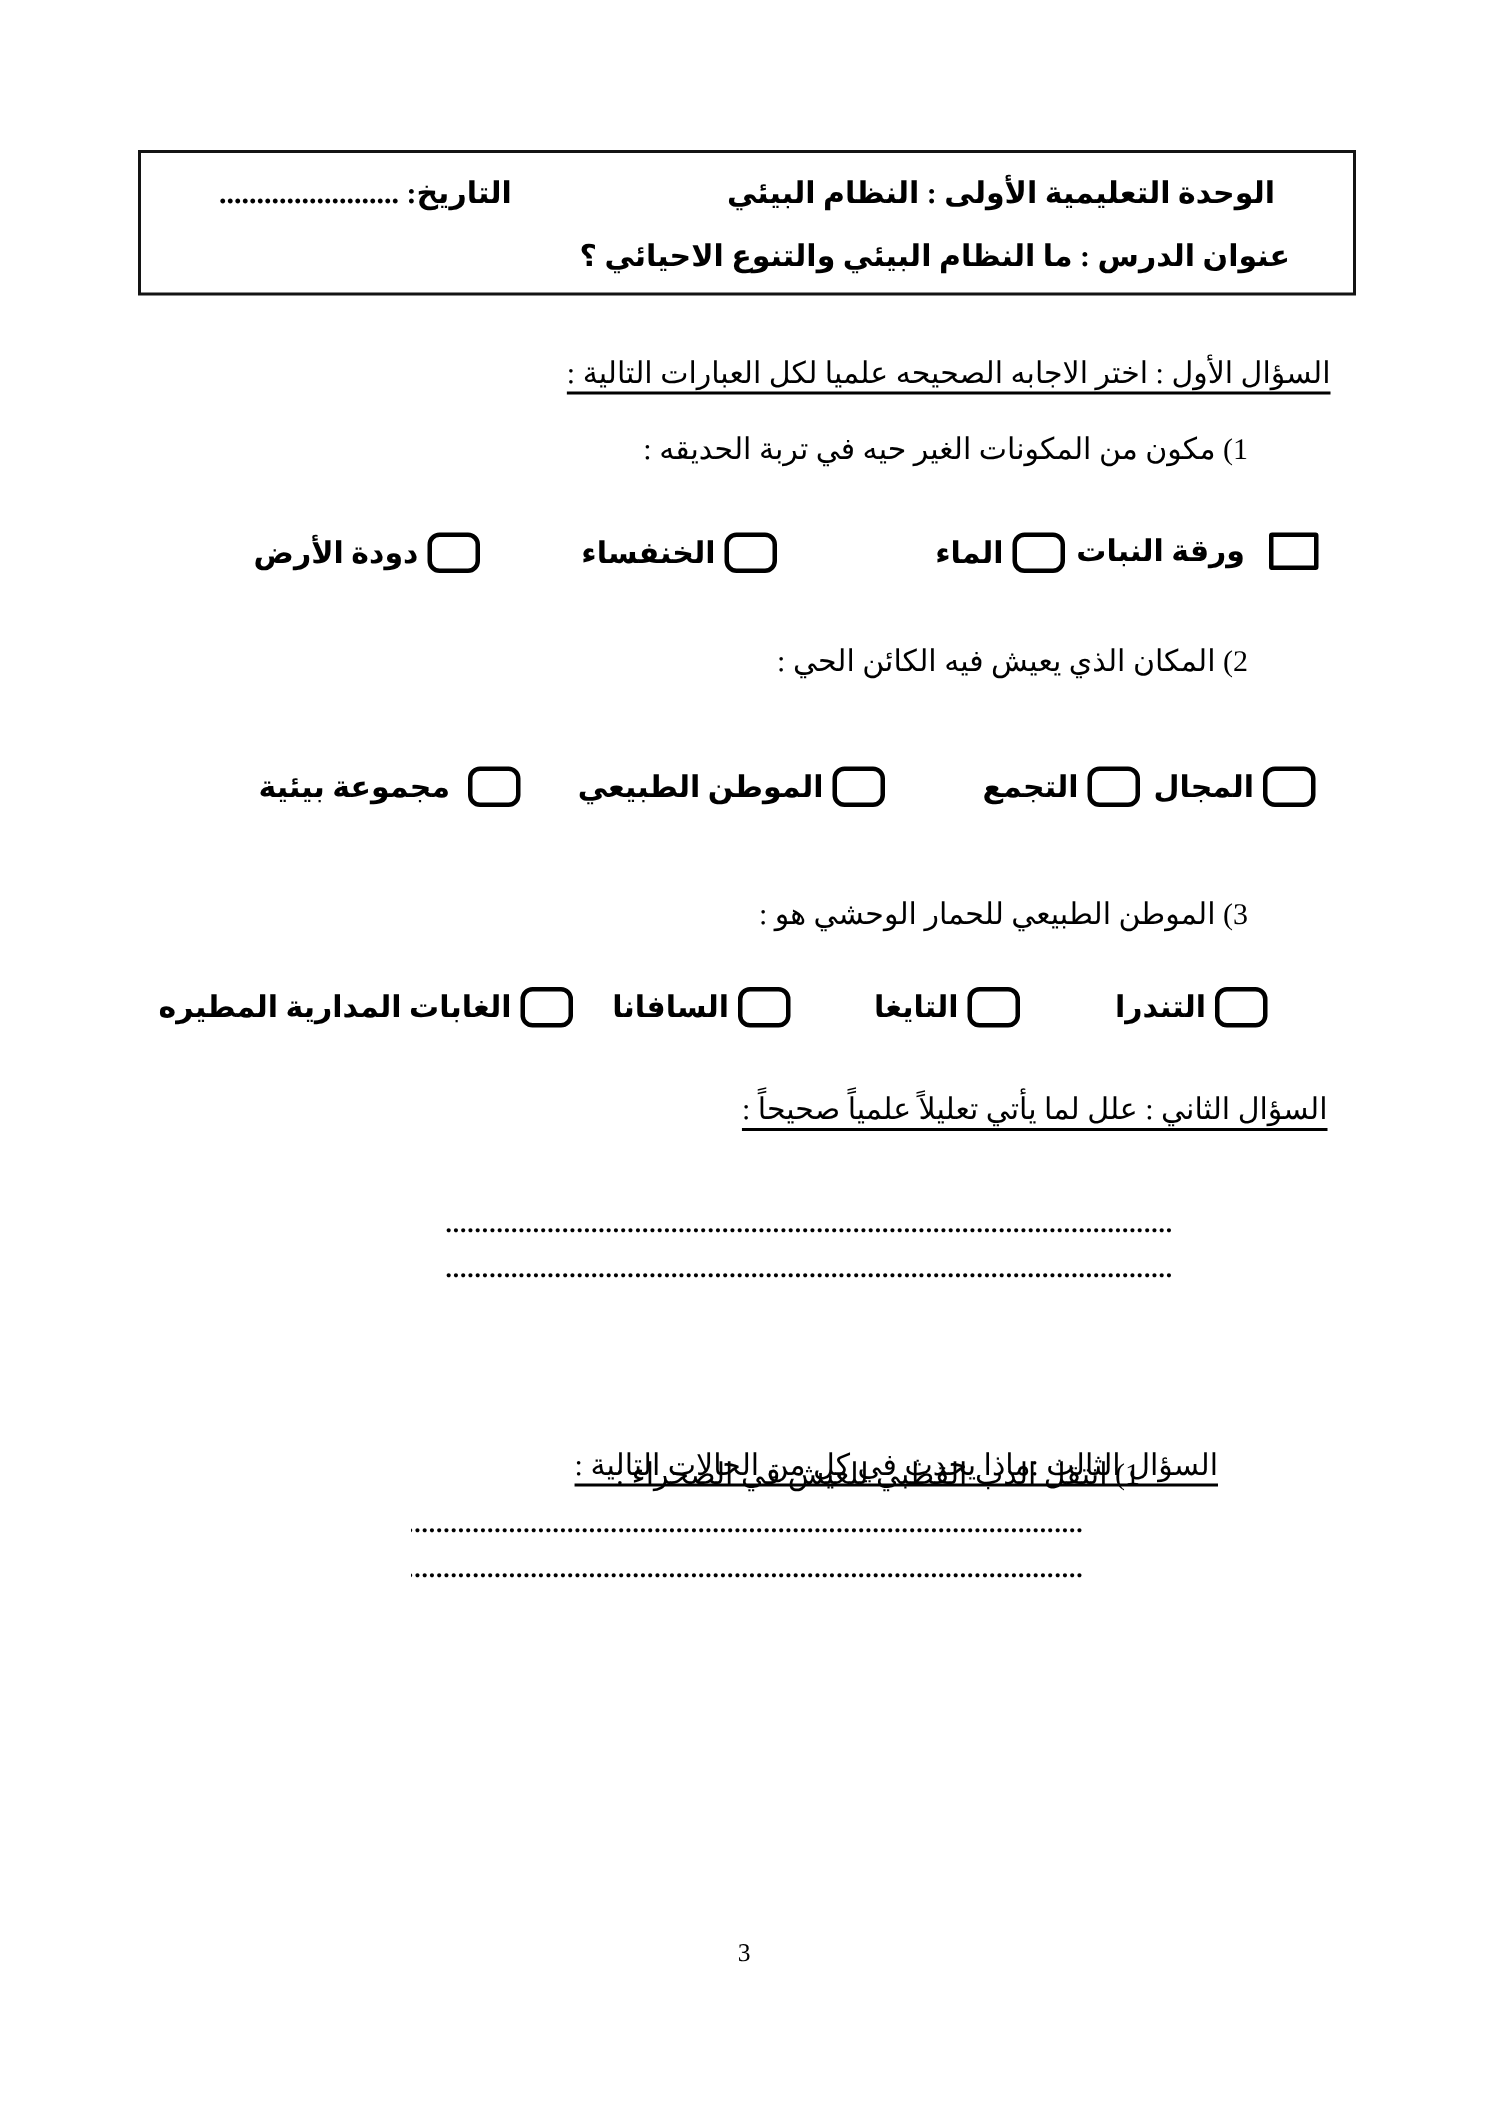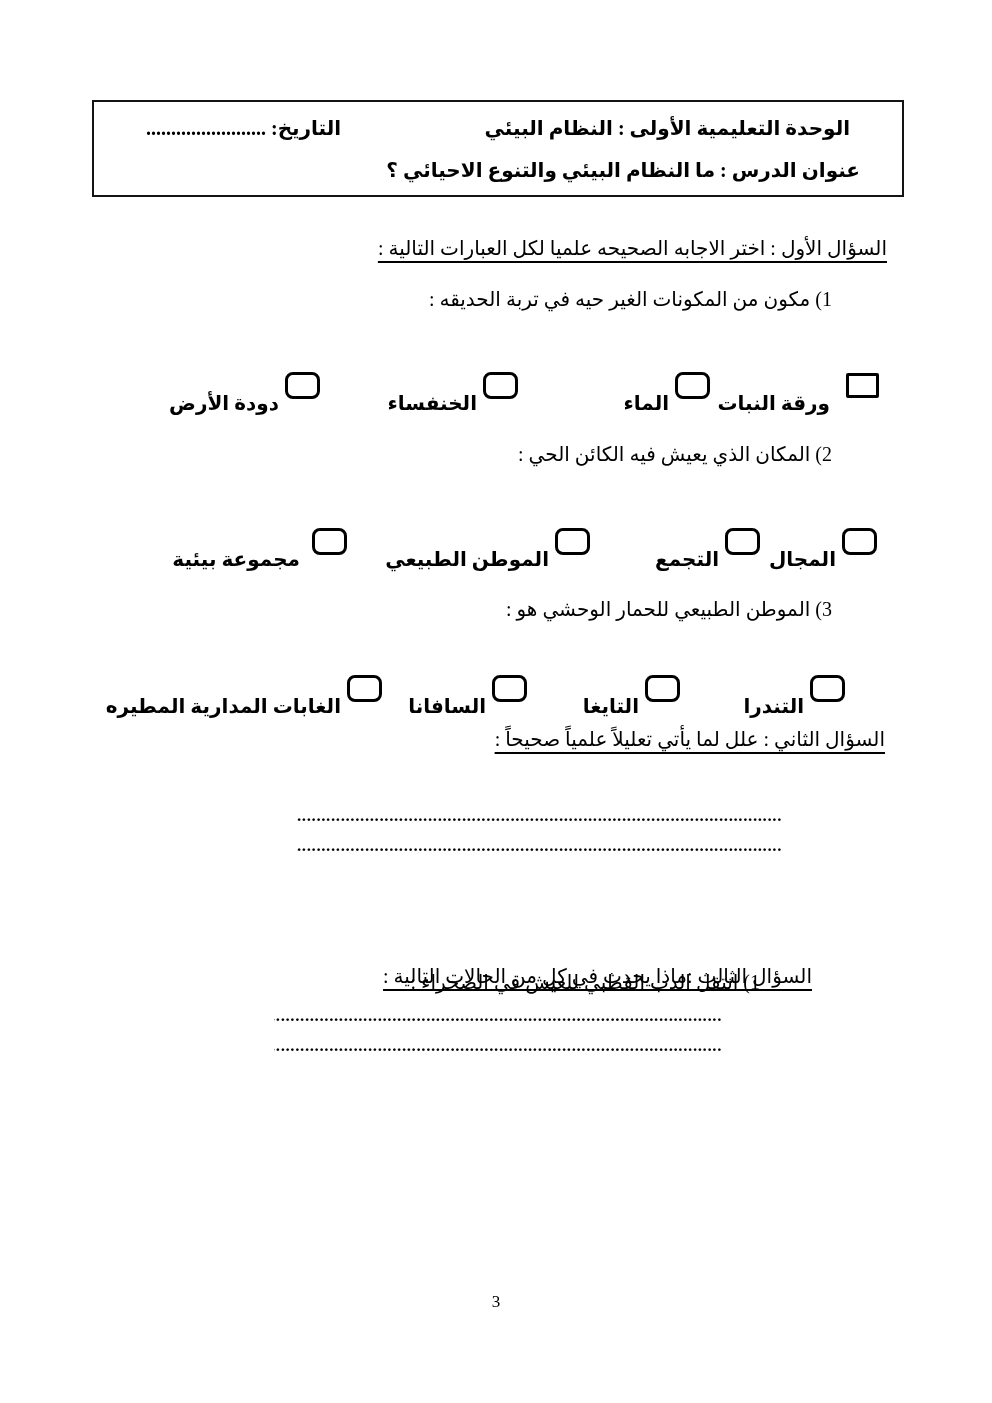--- a/index.html
+++ b/index.html
@@ -42,21 +42,21 @@
   .date-label  { top: 14px; left: 52px; direction: rtl; }
   .lesson-title{ top: 56px; right: 42px; }
   
   .opt {
     position: absolute;
     display: flex;
     direction: rtl;
     align-items: center;
     gap: 6px;
   }
-  .opt .lbl { font-weight: bold; font-size: 20px; white-space: nowrap; margin-top: 36px; }
+  .opt .lbl { font-weight: bold; font-size: 20px; white-space: nowrap; }
   .cb {
     width: 35px; height: 27px;
     border: 3.5px solid #000;
     border-radius: 8px;
     background: #fff;
     flex: 0 0 auto;
   }
   .cb.square { width: 33px; height: 25px; border-radius: 2px; margin-left: 10px; }
   
   .dots {
@@ -104,21 +104,21 @@
   </div>
   <div class="opt" style="top:355px; right:474px;">
     <span class="cb"></span>
     <span class="lbl">الخنفساء</span>
   </div>
   <div class="opt" style="top:355px; right:672px;">
     <span class="cb"></span>
     <span class="lbl">دودة الأرض</span>
   </div>
 
-  <div class="line" style="top:442px; right:160px;">2) المكان الذي يعيش فيه الكائن الحي :</div>
+  <div class="line" style="top:428px; right:160px;">2) المكان الذي يعيش فيه الكائن الحي :</div>
 
   <div class="opt" style="top:511px; right:115px;">
     <span class="cb"></span>
     <span class="lbl">المجال</span>
   </div>
   <div class="opt" style="top:511px; right:232px;">
     <span class="cb"></span>
     <span class="lbl">التجمع</span>
   </div>
   <div class="opt" style="top:511px; right:402px;">

